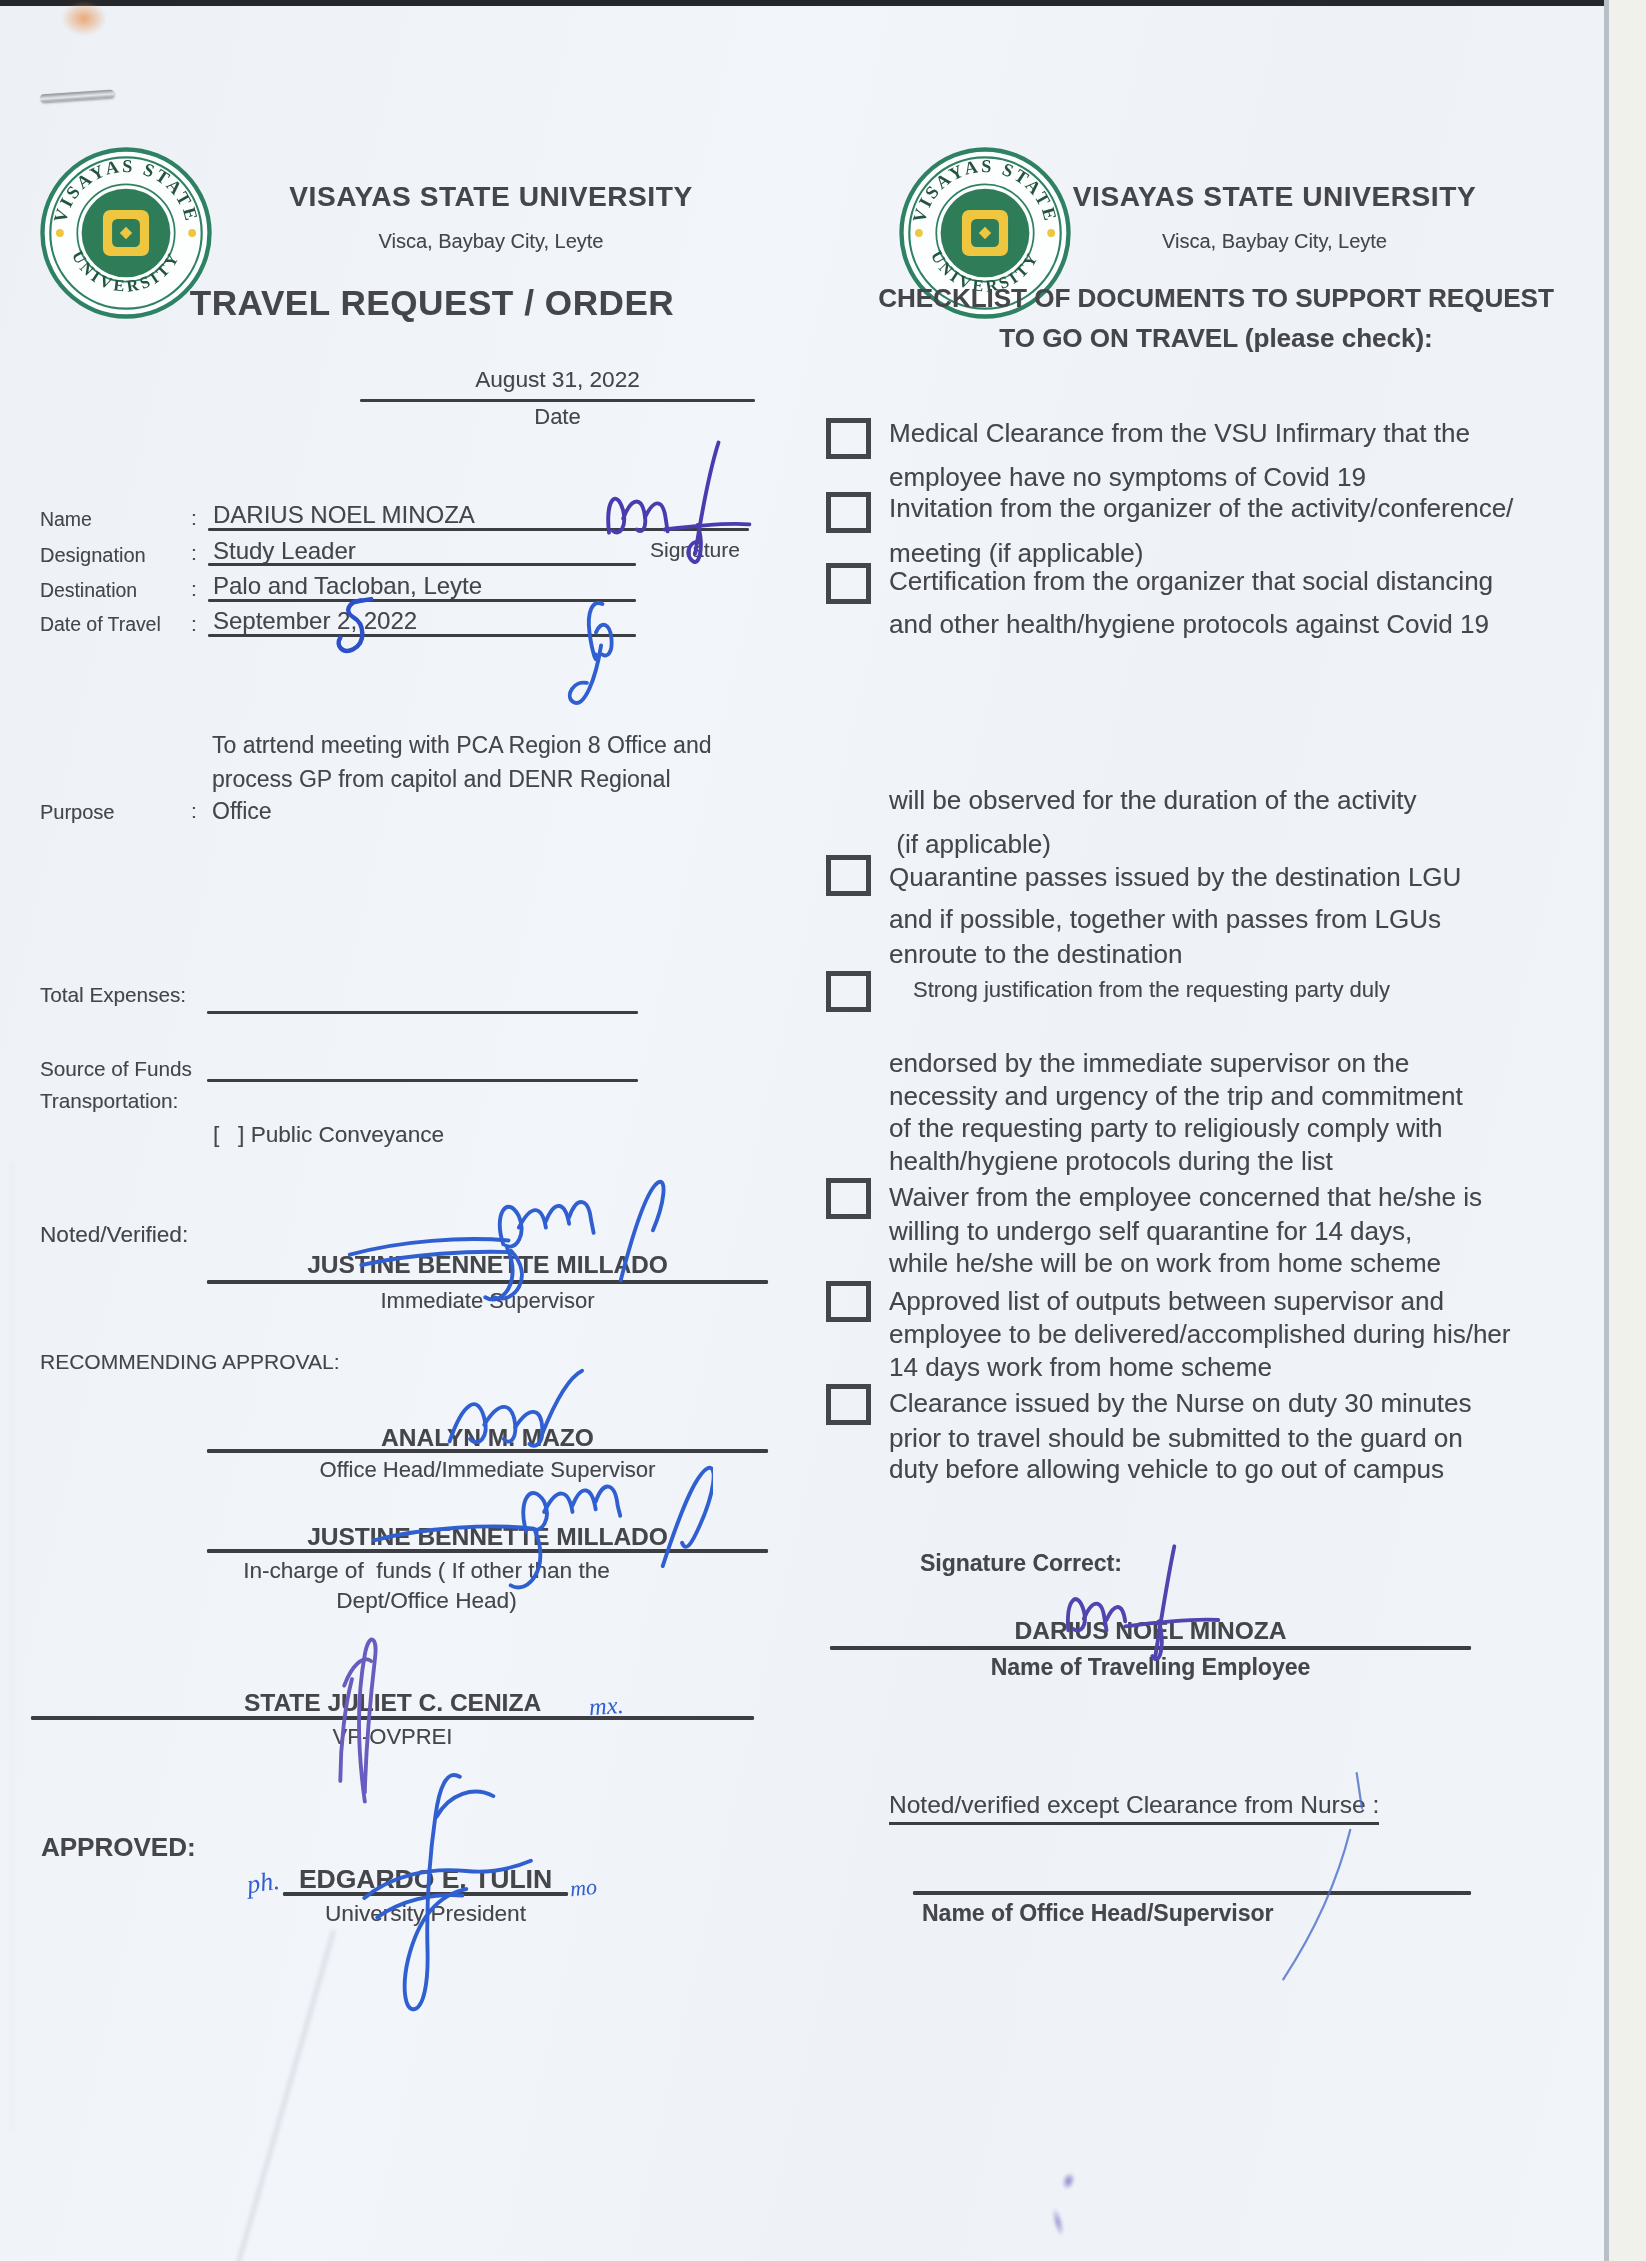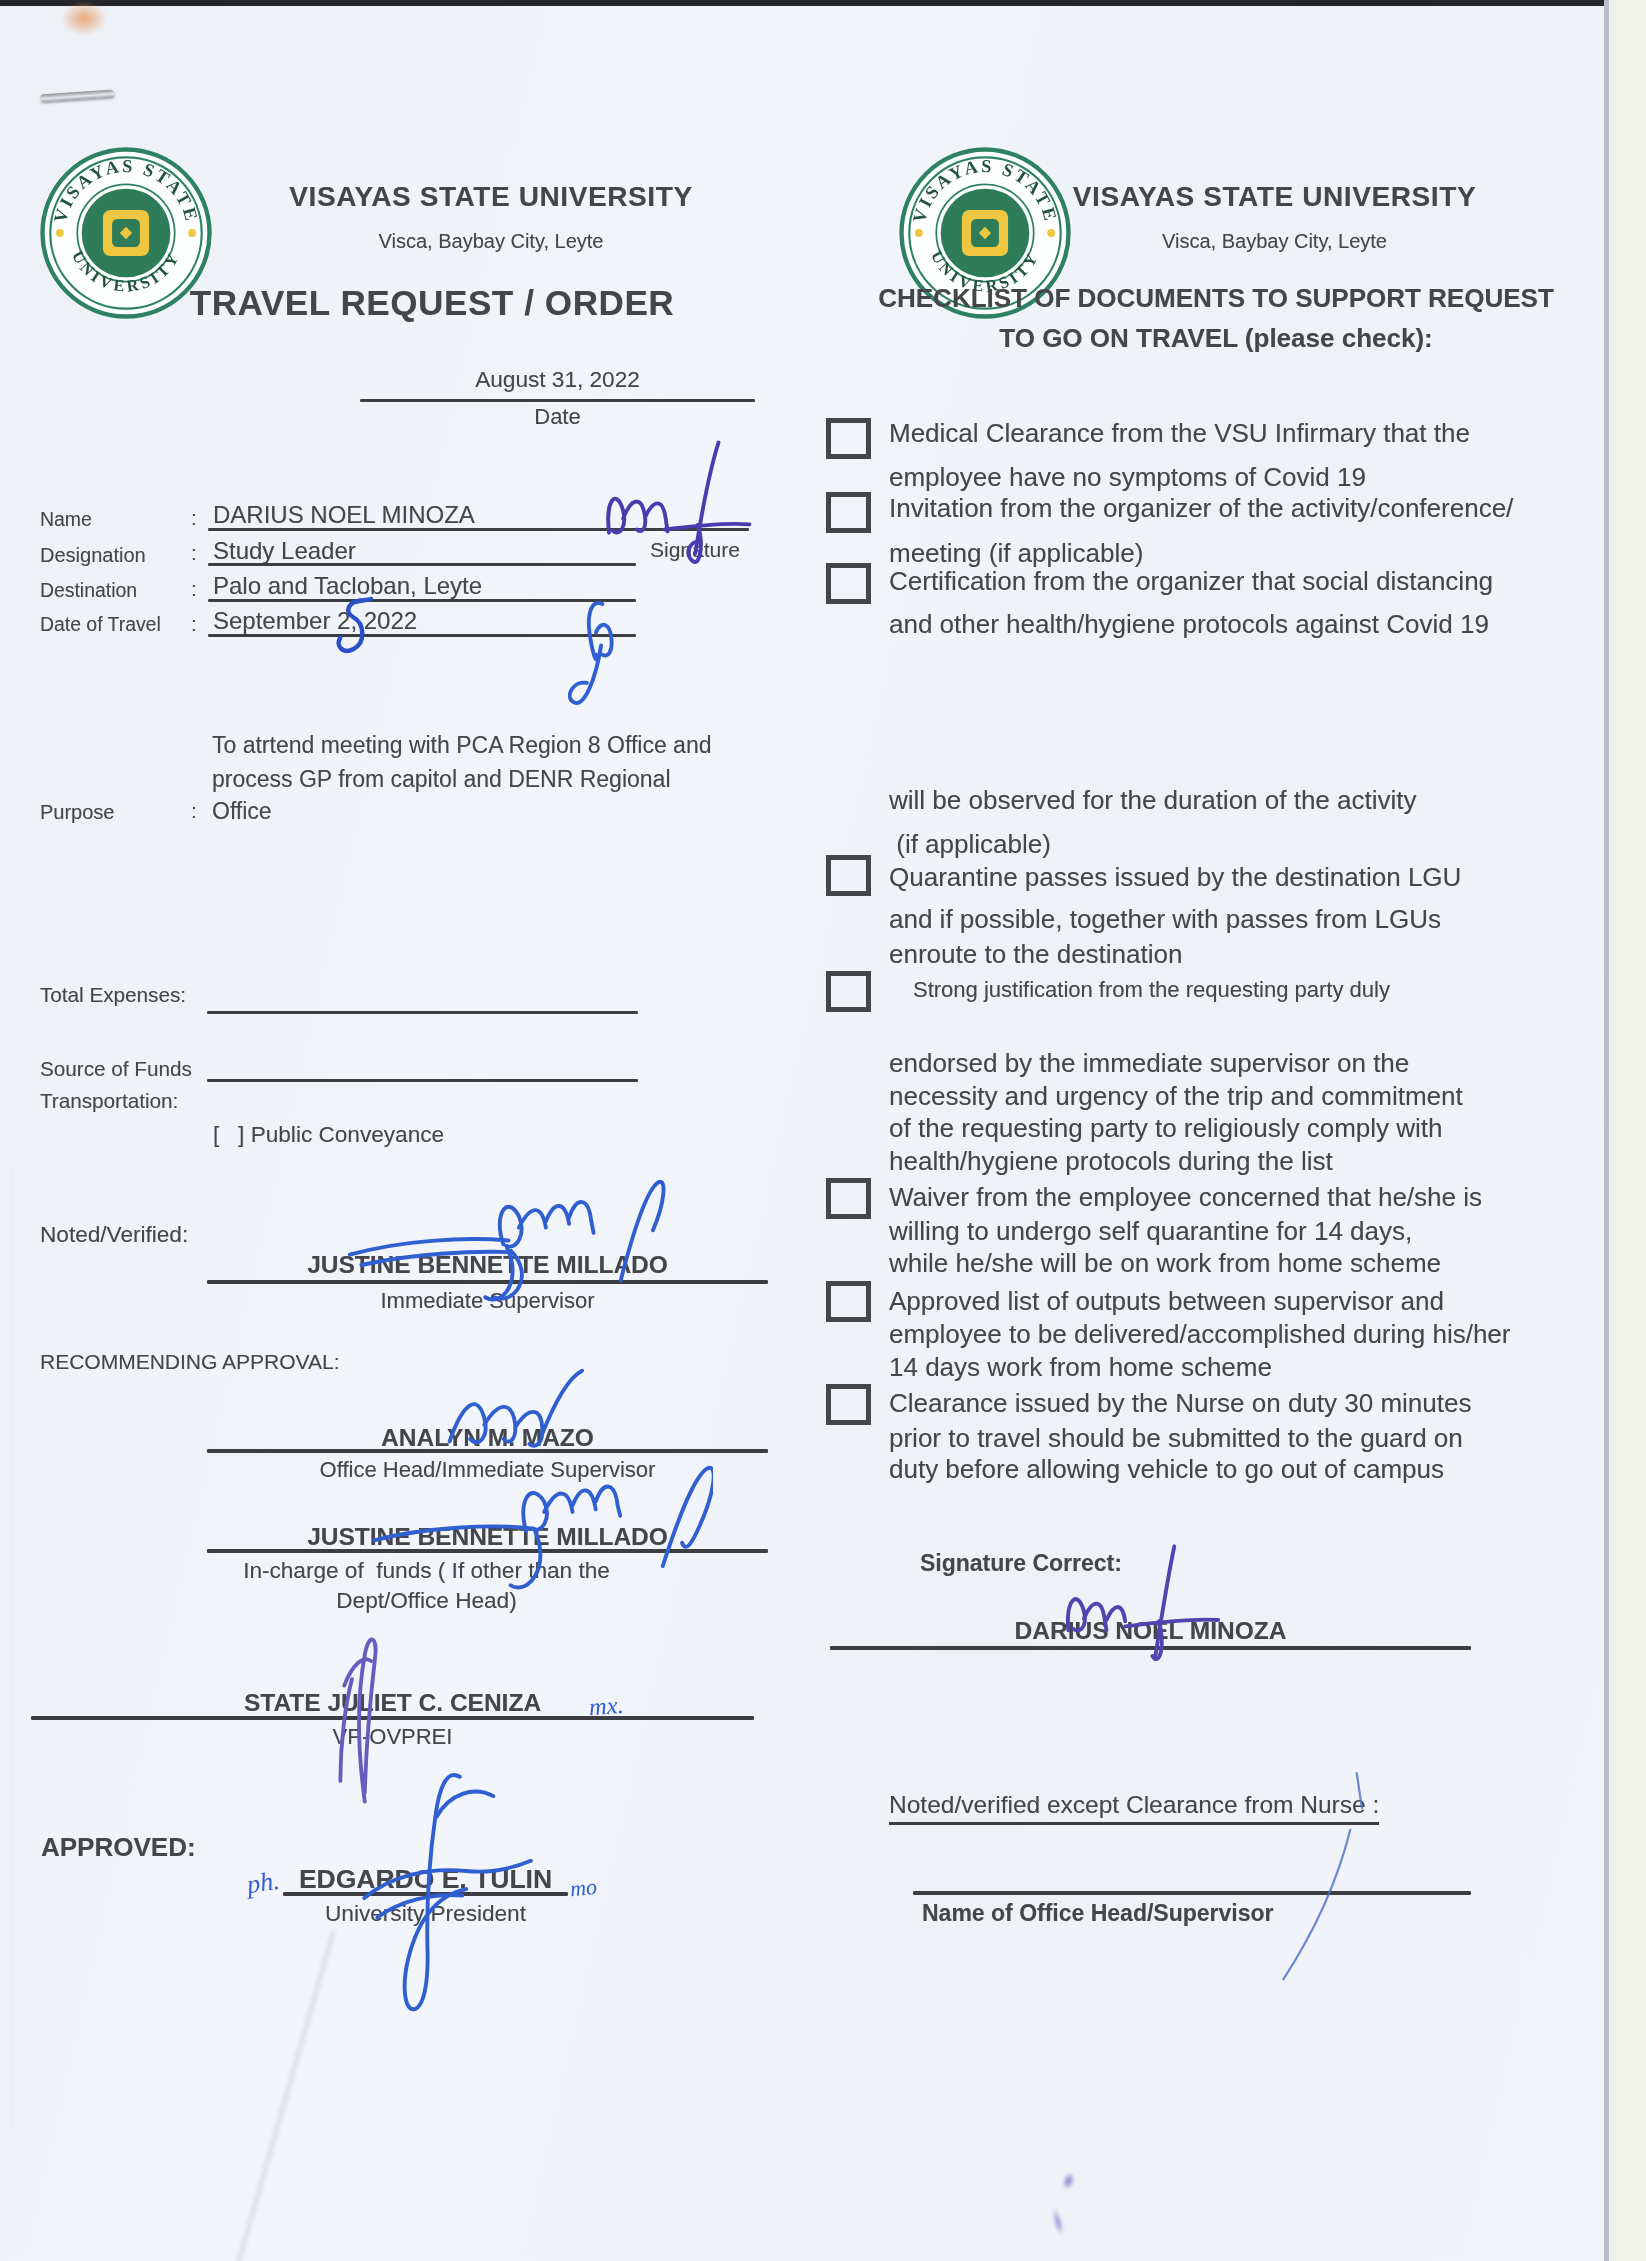--- a/index.html
+++ b/index.html
@@ -182,20 +182,21 @@
   <div class="t" style="left:889px;top:1287px;font-size:26px;">Approved list of outputs between supervisor and</div>
   <div class="t" style="left:889px;top:1320px;font-size:26px;">employee to be delivered/accomplished during his/her</div>
   <div class="t" style="left:889px;top:1353px;font-size:26px;">14 days work from home scheme</div>
   <div class="t" style="left:889px;top:1389px;font-size:26px;">Clearance issued by the Nurse on duty 30 minutes</div>
   <div class="t" style="left:889px;top:1424px;font-size:26px;">prior to travel should be submitted to the guard on</div>
   <div class="t" style="left:889px;top:1455px;font-size:26px;">duty before allowing vehicle to go out of campus</div>
 
   <div class="t b" style="left:920px;top:1551px;font-size:23px;">Signature Correct:</div>
   <div class="t b ctr" style="left:830px;top:1617px;width:641px;font-size:24.5px;">DARIUS NOEL MINOZA</div>
   <div class="rule" style="left:830px;top:1646px;width:641px;height:3.9px;"></div>
+  <div class="t b ctr" style="left:830px;top:1655px;width:641px;font-size:23px;">Name of Travelling Employee</div>
 
   <div class="t" style="left:889px;top:1791px;font-size:24.5px;border-bottom:3.2px solid #3d3e41;padding-bottom:4px;text-align:right;">Noted/verified except Clearance from Nurse :</div>
   <div class="rule" style="left:913px;top:1891px;width:558px;height:3.9px;"></div>
   <div class="t b" style="left:922px;top:1901px;font-size:23px;">Name of Office Head/Supervisor</div>
 
   <svg class="ink" style="left:600px;top:436px;" width="161" height="129" viewBox="0 0 250 200">
     <g fill="none" stroke="#4a3cae" stroke-width="6" stroke-linecap="round">
       <path d="M14,150 C8,98 26,80 36,116 C42,142 30,156 20,147"></path>
       <path d="M36,128 C50,92 66,94 70,126 C72,145 64,152 57,145"></path>
       <path d="M70,126 C84,96 98,98 102,128 L105,148"></path>

